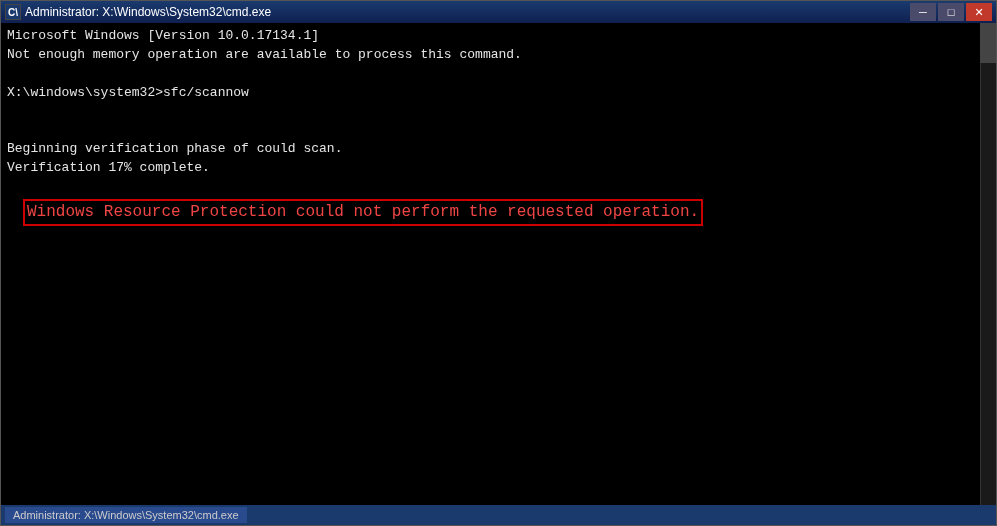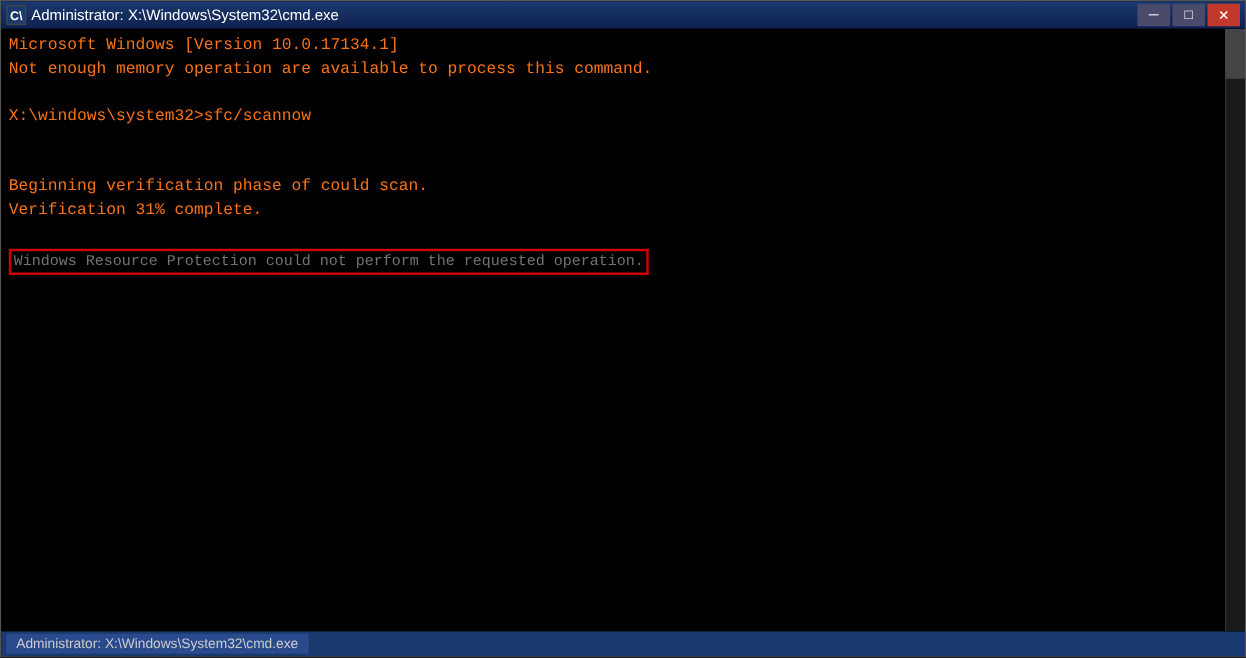--- a/index.html
+++ b/index.html
@@ -91,35 +91,35 @@
 
     .console-area {
       flex: 1;
       background: #000000;
       padding: 4px 6px;
       overflow: hidden;
       position: relative;
     }
 
     .console-text {
-      color: #f97316;
+      color: #e5e5e5;
       font-size: 13px;
       line-height: 1.45;
       white-space: pre;
     }
 
     .error-line {
-      color: #737373;
-      font-size: 12px;
+      color: #ef4444;
+      font-size: 16px;
       line-height: 1.45;
       white-space: pre;
       border: 2px solid #cc0000;
       display: inline-block;
       padding: 0 2px;
-      margin: 2px 0;
+      margin: 2px 16px;
     }
 
     .scrollbar-right {
       position: absolute;
       right: 0;
       top: 0;
       bottom: 0;
       width: 16px;
       background: #1a1a1a;
       border-left: 1px solid #333;
@@ -174,21 +174,21 @@
   </div>
 
   <div class="console-area">
     <div class="console-text">Microsoft Windows [Version 10.0.17134.1]</div>
     <div class="console-text">Not enough memory operation are available to process this command.</div>
     <div class="console-text">&nbsp;</div>
     <div class="console-text">X:\windows\system32&gt;sfc/scannow</div>
     <div class="console-text">&nbsp;</div>
     <div class="console-text">&nbsp;</div>
     <div class="console-text">Beginning verification phase of could scan.</div>
-    <div class="console-text">Verification 31% complete.</div>
+    <div class="console-text">Verification 17% complete.</div>
     <div class="console-text">&nbsp;</div>
     <div class="error-line">Windows Resource Protection could not perform the requested operation.</div>
     <div class="console-text">&nbsp;</div>
 
     
     <div class="scrollbar-right">
       <div class="scrollbar-thumb"></div>
     </div>
   </div>
 

